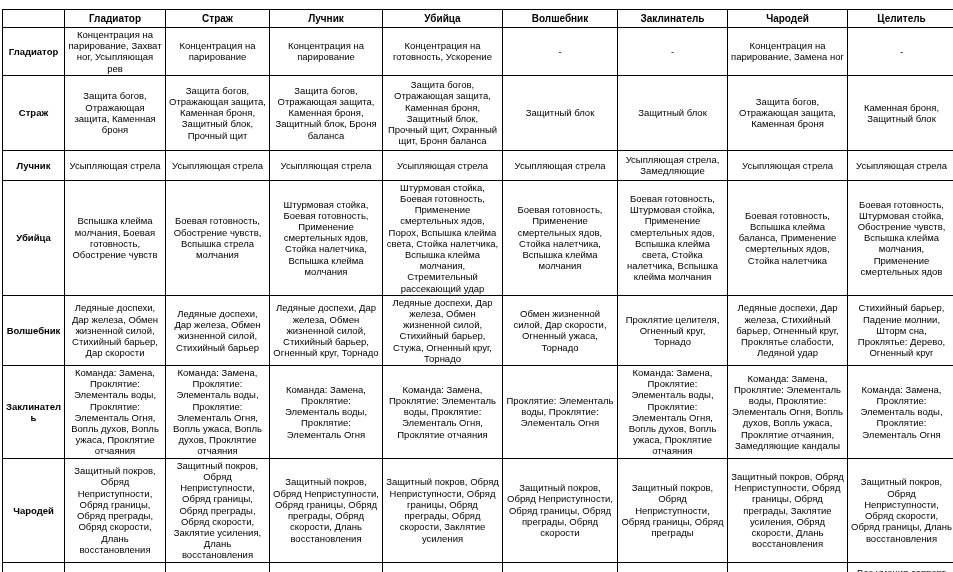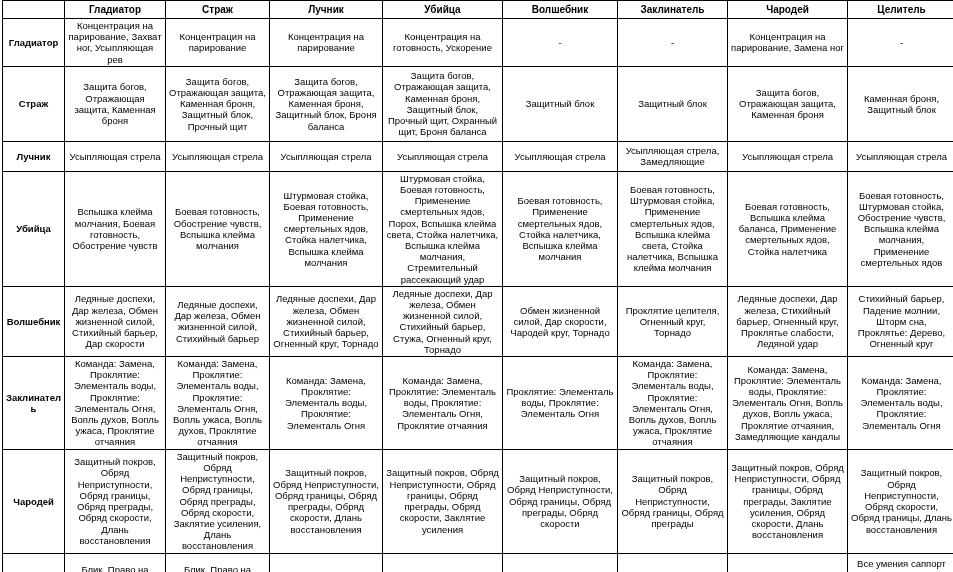--- a/index.html
+++ b/index.html
@@ -8,21 +8,21 @@
     background: #ffffff;
   }
   body {
     font-family: "Liberation Sans", sans-serif;
     color: #000000;
   }
   .page {
     width: 953px;
     height: 572px;
     overflow: hidden;
-    padding: 0 0 0 2px;
+    padding: 9px 0 0 2px;
     box-sizing: border-box;
   }
   table.matrix {
     border-collapse: collapse;
     table-layout: fixed;
     width: 949px;
   }
   table.matrix th,
   table.matrix td {
     border: 1px solid #000000;
@@ -114,35 +114,35 @@
           <td>Усыпляющая стрела</td>
           <td>Усыпляющая стрела</td>
           <td>Усыпляющая стрела</td>
           <td>Усыпляющая стрела, Замедляющие</td>
           <td>Усыпляющая стрела</td>
           <td>Усыпляющая стрела</td>
         </tr>
         <tr>
           <th>Убийца</th>
           <td>Вспышка клейма молчания, Боевая готовность, Обострение чувств</td>
-          <td>Боевая готовность, Обострение чувств, Вспышка клейма молчания</td>
+          <td>Боевая готовность, Обострение чувств, Вспышка стрела молчания</td>
           <td>Штурмовая стойка, Боевая готовность, Применение смертельных ядов, Стойка налетчика, Вспышка клейма молчания</td>
           <td>Штурмовая стойка, Боевая готовность, Применение смертельных ядов, Порох, Вспышка клейма света, Стойка налетчика, Вспышка клейма молчания, Стремительный рассекающий удар</td>
           <td>Боевая готовность, Применение смертельных ядов, Стойка налетчика, Вспышка клейма молчания</td>
           <td>Боевая готовность, Штурмовая стойка, Применение смертельных ядов, Вспышка клейма света, Стойка налетчика, Вспышка клейма молчания</td>
           <td>Боевая готовность, Вспышка клейма баланса, Применение смертельных ядов, Стойка налетчика</td>
           <td>Боевая готовность, Штурмовая стойка, Обострение чувств, Вспышка клейма молчания, Применение смертельных ядов</td>
         </tr>
         <tr>
           <th>Волшебник</th>
           <td>Ледяные доспехи, Дар железа, Обмен жизненной силой, Стихийный барьер, Дар скорости</td>
           <td>Ледяные доспехи, Дар железа, Обмен жизненной силой, Стихийный барьер</td>
           <td>Ледяные доспехи, Дар железа, Обмен жизненной силой, Стихийный барьер, Огненный круг, Торнадо</td>
           <td>Ледяные доспехи, Дар железа, Обмен жизненной силой, Стихийный барьер, Стужа, Огненный круг, Торнадо</td>
-          <td>Обмен жизненной силой, Дар скорости, Чародей круг, Торнадо</td>
+          <td>Обмен жизненной силой, Дар скорости, Огненный ужаса, Торнадо</td>
           <td>Проклятие целителя, Огненный круг, Торнадо</td>
           <td>Ледяные доспехи, Дар железа, Стихийный барьер, Огненный круг, Проклятье слабости, Ледяной удар</td>
           <td>Стихийный барьер, Падение молнии, Шторм сна, Проклятье: Дерево, Огненный круг</td>
         </tr>
         <tr>
           <th>Заклинатель</th>
           <td>Команда: Замена, Проклятие: Элементаль воды, Проклятие: Элементаль Огня, Вопль духов, Вопль ужаса, Проклятие отчаяния</td>
           <td>Команда: Замена, Проклятие: Элементаль воды, Проклятие: Элементаль Огня, Вопль ужаса, Вопль духов, Проклятие отчаяния</td>
           <td>Команда: Замена, Проклятие: Элементаль воды, Проклятие: Элементаль Огня</td>
           <td>Команда: Замена, Проклятие: Элементаль воды, Проклятие: Элементаль Огня, Проклятие отчаяния</td>

